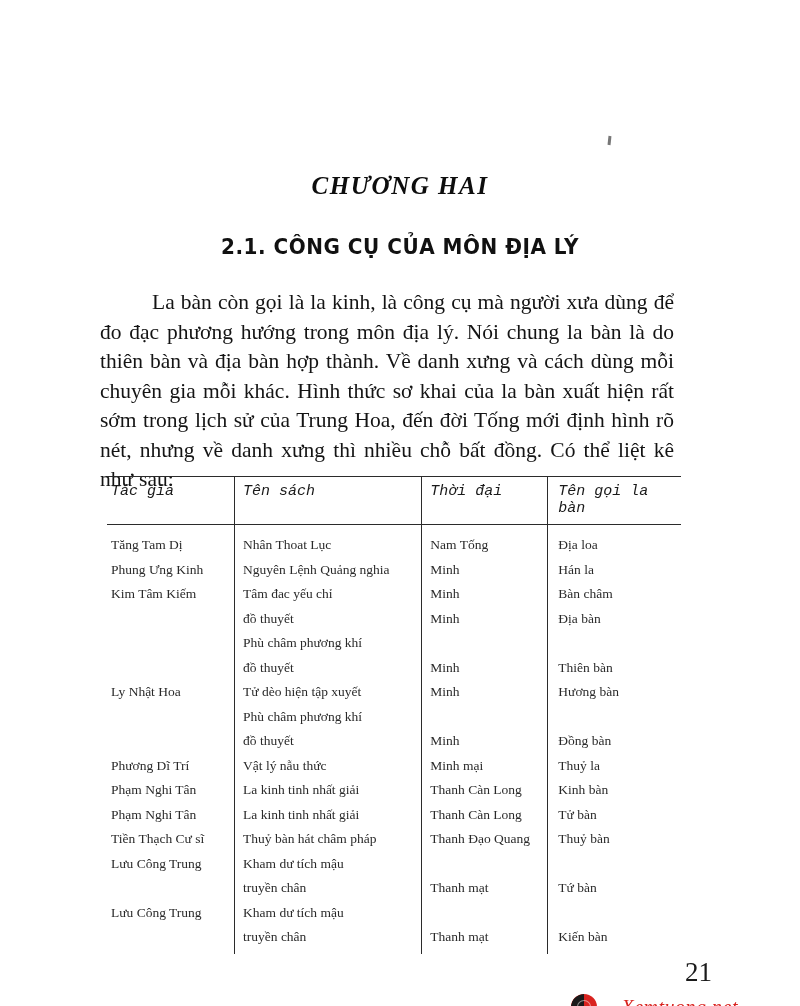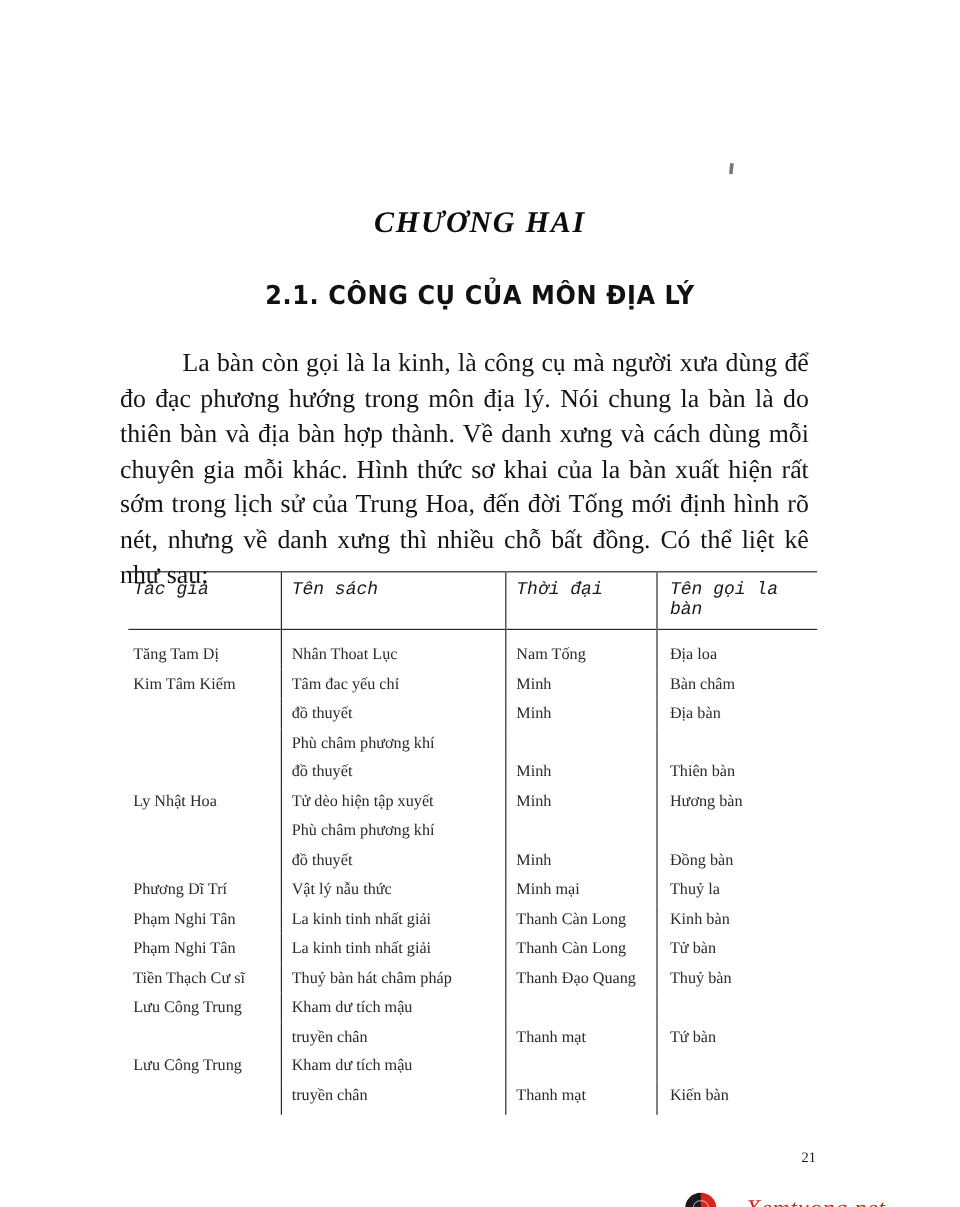--- a/index.html
+++ b/index.html
@@ -113,24 +113,24 @@
   .c2 { width: 124px; padding-left: 8px !important; border-left: 1.4px solid #2b2b2b; }
   .c3 { width: 130px; padding-left: 10px !important; border-left: 1.4px solid #2b2b2b; }
 
   thead tr { border-top: 1.6px solid #2b2b2b; border-bottom: 1.6px solid #2b2b2b; font-family: Liberation Mono, monospace; }
   tbody tr.first td { padding-top: 8px; }
   tbody td { height: 24.5px; line-height: 24.5px; }
   tbody tr:last-child td { padding-bottom: 4px; }
 
   .page-number {
     position: absolute;
-    right: 120px;
+    right: 88px;
     top: 925px;
     font-family: "Liberation Serif", serif;
-    font-size: 12px;
+    font-size: 27px;
     color: #1a1a1a;
   }
 
   .watermark {
     position: absolute;
     right: 62px;
     top: 962px;
     display: flex;
     align-items: center;
     gap: 24px;
@@ -189,20 +189,26 @@
         </tr>
       </thead>
       <tbody>
           <tr class="first">
             <td class="c0">Tăng Tam Dị</td>
             <td class="c1">Nhân Thoat Lục</td>
             <td class="c2">Nam Tống</td>
             <td class="c3">Địa loa</td>
           </tr>
           <tr>
+            <td class="c0">Phung Ưng Kinh</td>
+            <td class="c1">Nguyên Lệnh Quảng nghia</td>
+            <td class="c2">Minh</td>
+            <td class="c3">Hán la</td>
+          </tr>
+          <tr>
             <td class="c0">Kim Tâm Kiếm</td>
             <td class="c1">Tâm đac yếu chỉ</td>
             <td class="c2">Minh</td>
             <td class="c3">Bàn châm</td>
           </tr>
           <tr>
             <td class="c0"></td>
             <td class="c1">đồ thuyết</td>
             <td class="c2">Minh</td>
             <td class="c3">Địa bàn</td>

